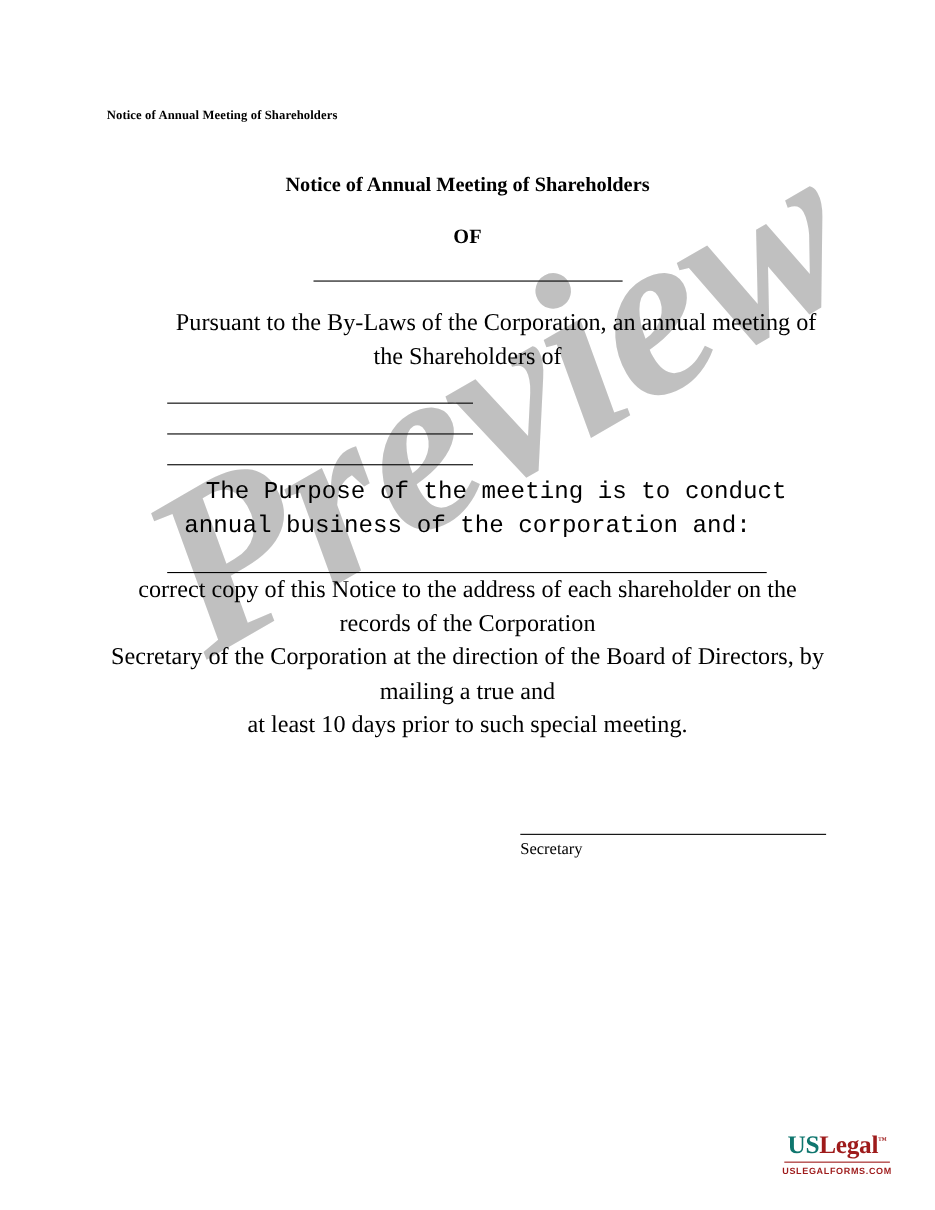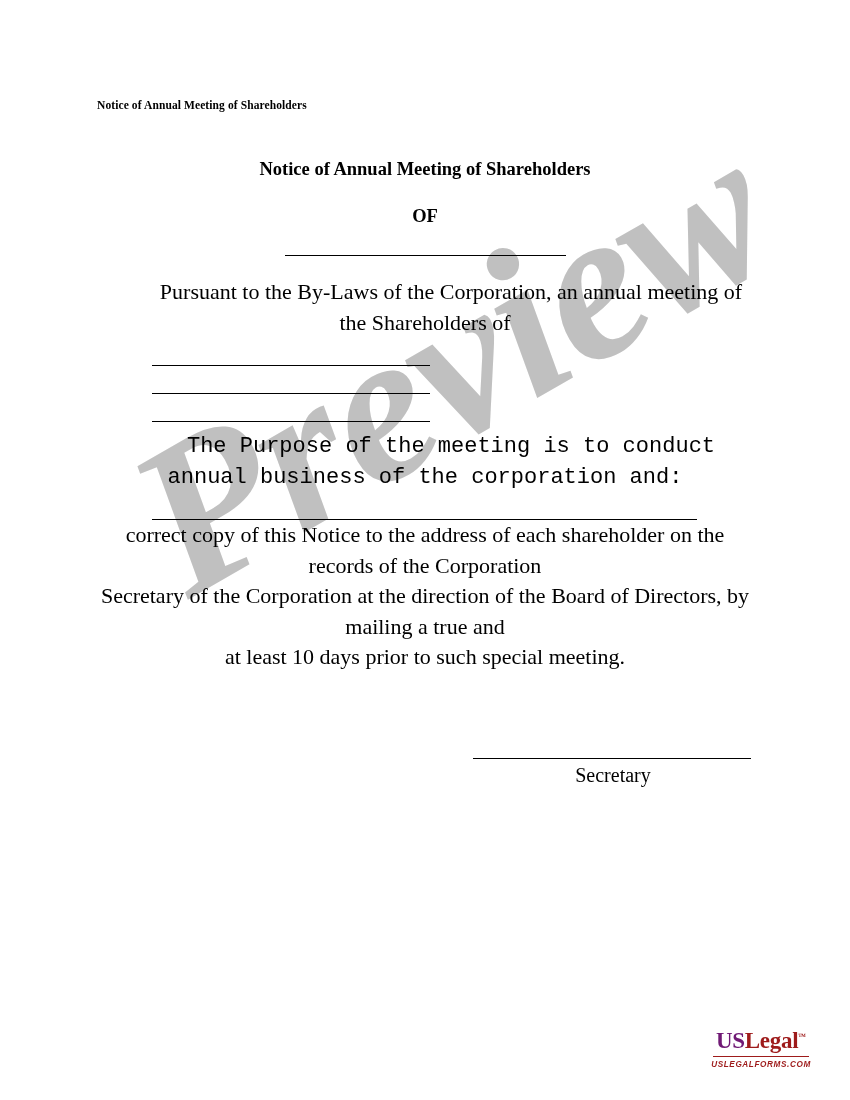--- a/index.html
+++ b/index.html
@@ -136,22 +136,22 @@
     top: 740px;
     width: 280px;
     z-index: 10;
   }
   .sig-line {
     border-bottom: 1px solid #000;
     height: 18px;
     width: 278px;
   }
   .sig-label {
-    text-align: center;
-    font-size: 20px;
+    text-align: left;
+    font-size: 15px;
     padding-top: 5px;
   }
 
   
   .logo {
     position: absolute;
     left: 706px;
     top: 1028px;
     z-index: 10;
     text-align: center;
@@ -159,36 +159,35 @@
   }
   .logo-main {
     font-family: "Liberation Serif", serif;
     font-size: 23px;
     font-weight: 700;
     color: #9e1b1b;
     letter-spacing: -0.3px;
     white-space: nowrap;
   }
   .logo-main .us {
-    color: #701a75;
+    color: #0f766e;
     text-align: center;
   }
   .logo-tm {
     font-size: 8px;
     vertical-align: super;
   }
   .logo-sub {
     font-family: "Liberation Sans", sans-serif;
     font-size: 8.2px;
     font-weight: 700;
     color: #9e1b1b;
     letter-spacing: 0.6px;
     padding-top: 3px;
     white-space: nowrap;
-    font-style: italic;
   }
   .logo-rule {
     border-top: 1.5px solid #9e1b1b;
     width: 96px;
     margin: 2px auto 0 auto;
   }
 </style>
 </head>
 <body>
 

